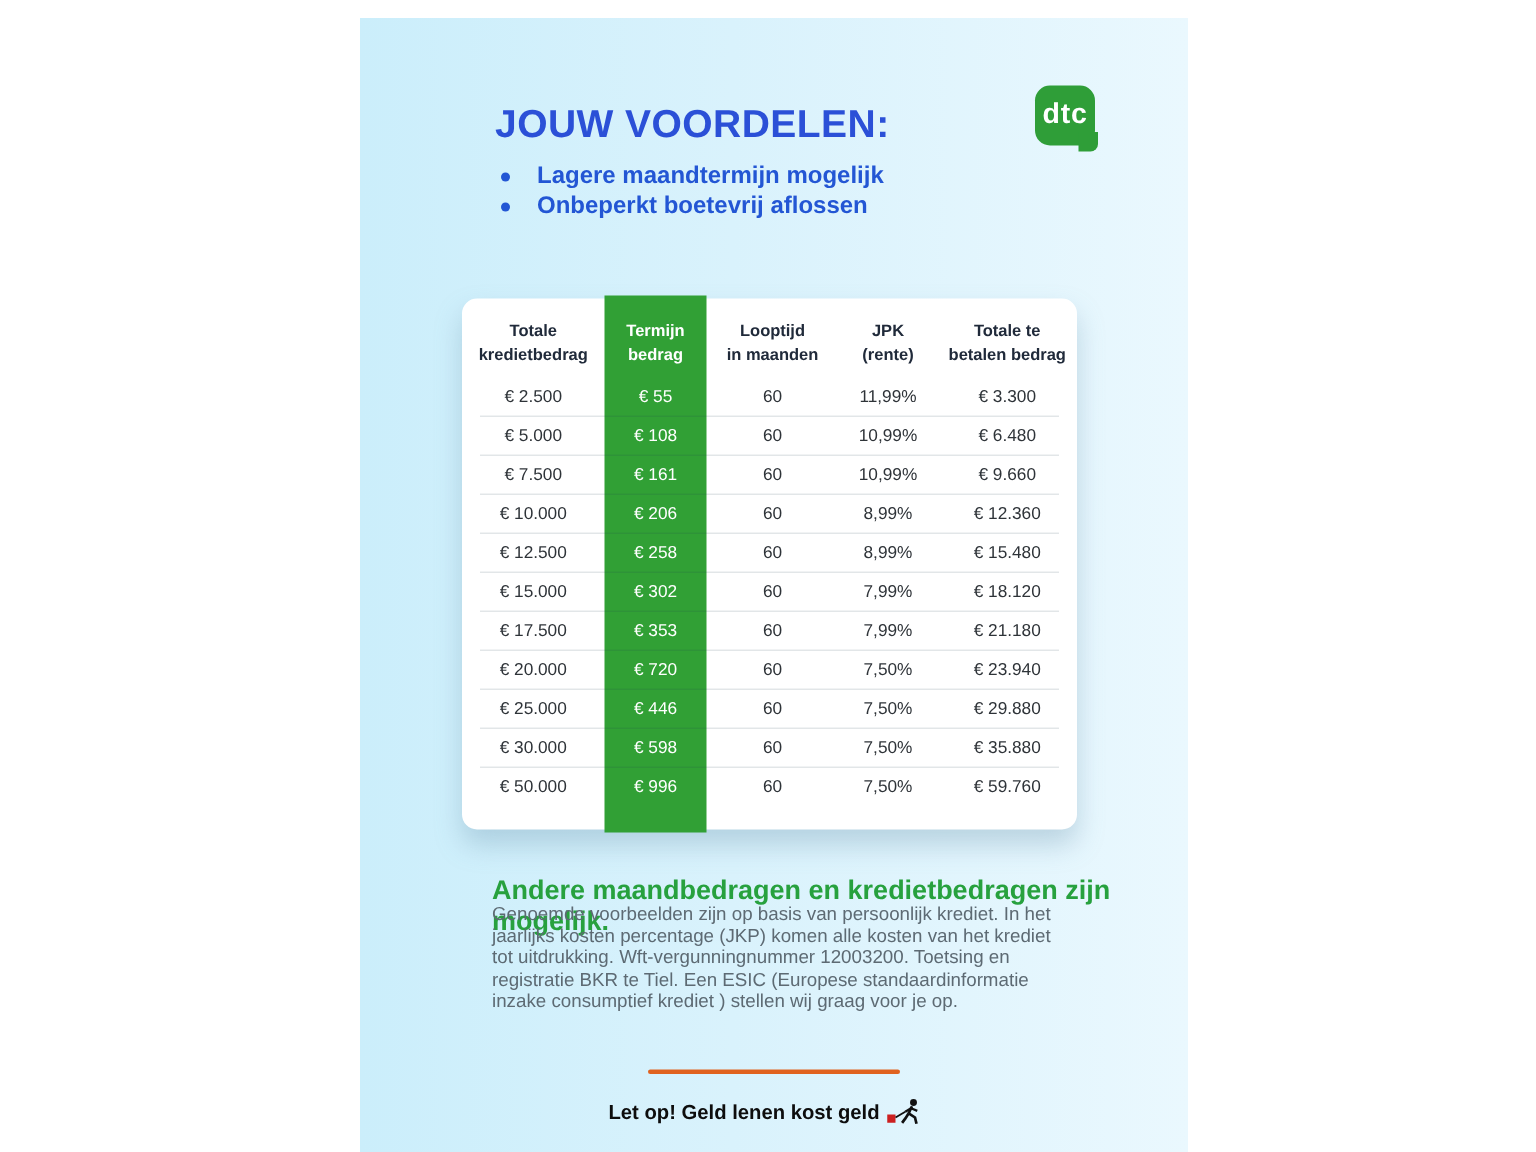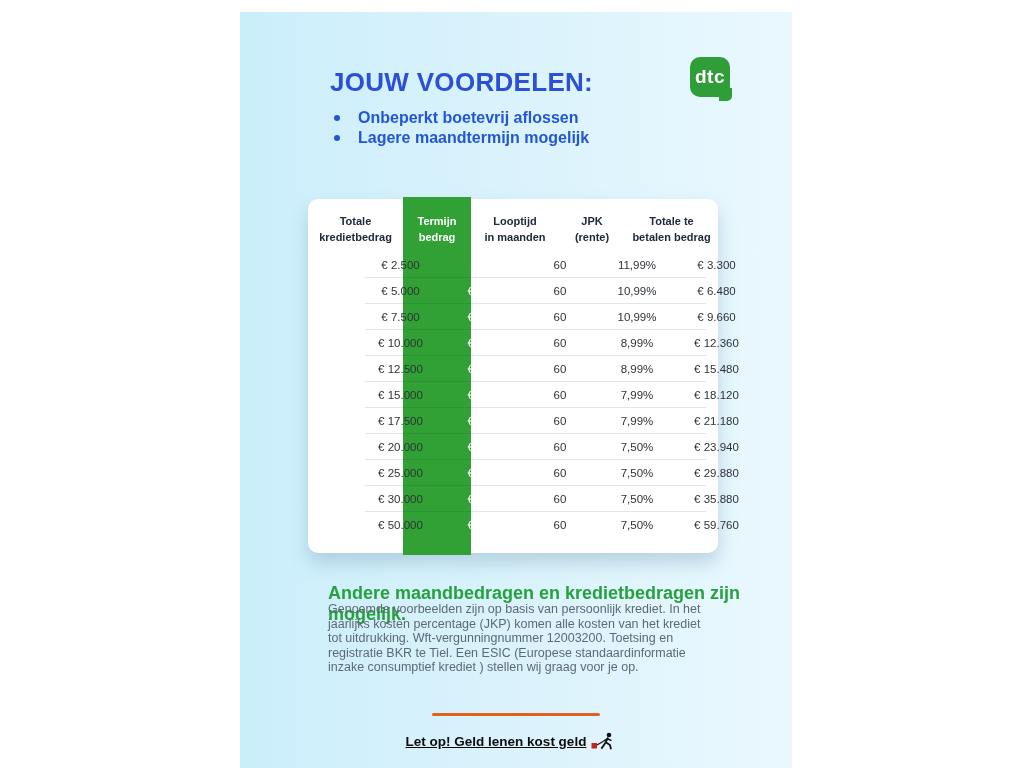--- a/index.html
+++ b/index.html
@@ -105,21 +105,20 @@
     font-size: 11px;
     font-weight: bold;
     line-height: 16px;
     color: #202a3a;
     white-space: pre-line;
   }
   .trow {
     position: relative;
     height: 26px;
     align-items: center;
-    margin-left: 45px;
   }
   .trow:not(:last-child)::after {
     content: "";
     position: absolute;
     left: 12px; right: 12px; bottom: 0;
     height: 1px;
     background: rgba(30, 60, 80, 0.13);
   }
   .tcell {
     text-align: center;
@@ -163,43 +162,42 @@
     border-radius: 2px;
   }
   .warning-row {
     position: absolute;
     left: 0; top: 720px;
     width: 544px;
     display: flex;
     justify-content: center;
     align-items: center;
     gap: 5px;
-    text-decoration: underline;
   }
   .warning-text {
     font-size: 13.5px;
     font-weight: bold;
     color: #0d0d0d;
   }
 </style>
 </head>
 <body>
 
 <div class="panel">
 
   <div class="title">JOUW VOORDELEN:</div>
 
   <div class="logo">
     <div class="tail"></div>
     <div class="logo-text">dtc</div>
   </div>
 
   <ul class="bullets">
+      <li>Lagere maandtermijn mogelijk</li>
       <li>Onbeperkt boetevrij aflossen</li>
-      <li>Lagere maandtermijn mogelijk</li>
     </ul>
 
   <div class="card">
     <div class="green-col"></div>
     <div class="tgrid">
       <div class="thead">
           <div class="thcell">Totale
 kredietbedrag</div>
           <div class="thcell green-txt">Termijn
 bedrag</div>

